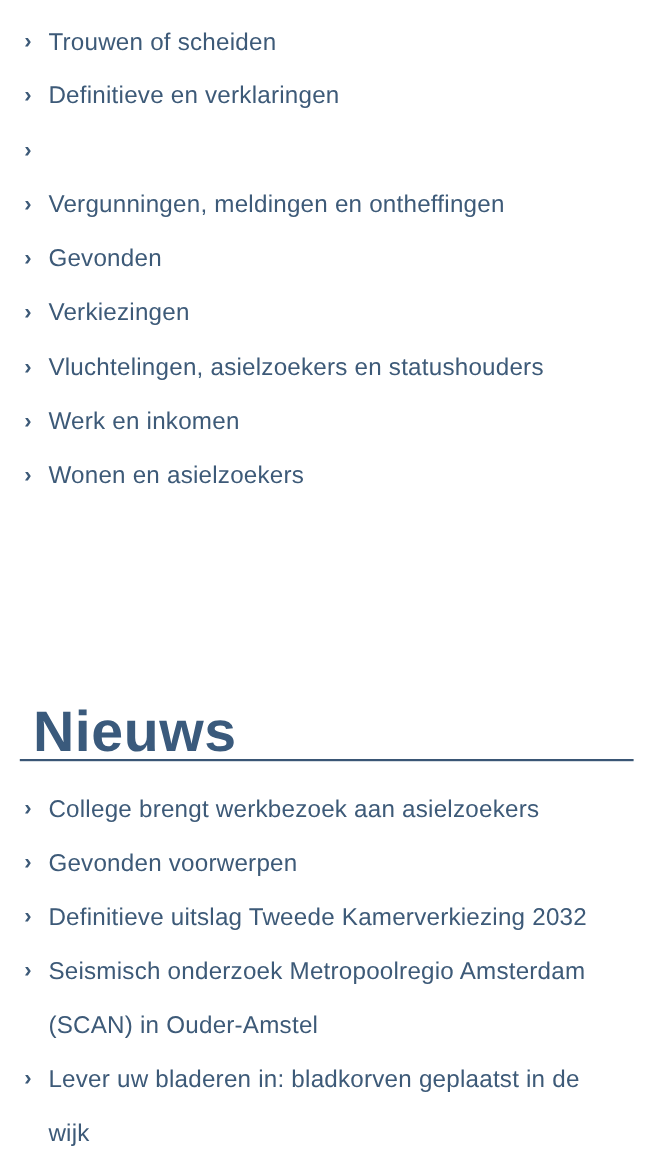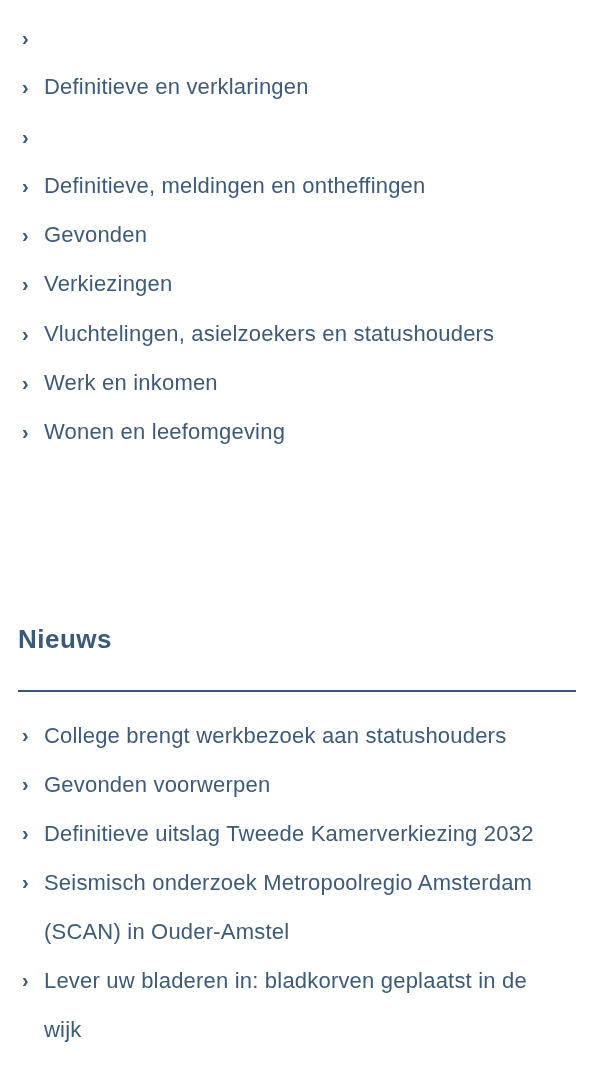--- a/index.html
+++ b/index.html
@@ -22,47 +22,47 @@
       left: 22px;
       top: 0;
       font-weight: bold;
       font-size: 20px;
       color: #3d5a78;
     }
     .top-list { position: absolute; top: 22px; left: 0; width: 600px; }
     .top-list .item { height: 49.3px; line-height: 32px; }
     .news-title {
       position: absolute; top: 624px; left: 18px;
-      margin: 0; font-size: 26px; font-weight: bold;
+      margin: 12px; font-size: 52px; font-weight: bold;
       color: #3a5a7c; letter-spacing: 0.5px;
     }
     .news-rule {
       position: absolute; top: 690px; left: 18px; width: 558px;
       height: 0; border-top: 2px solid #3a5675;
     }
     .news-list { position: absolute; top: 711px; left: 0; width: 560px; }
     .news-list .item { line-height: 49px; }
   </style>
 </head>
 <body>
 
 <ul class="list top-list">
-  <li class="item"><span class="chev">›</span></li>
+  <li class="item"><span class="chev">›</span><span>Trouwen of scheiden</span></li>
   <li class="item"><span class="chev">›</span><span>Definitieve en verklaringen</span></li>
   <li class="item"><span class="chev">›</span></li>
-  <li class="item"><span class="chev">›</span><span>Definitieve, meldingen en ontheffingen</span></li>
+  <li class="item"><span class="chev">›</span><span>Vergunningen, meldingen en ontheffingen</span></li>
   <li class="item"><span class="chev">›</span><span>Gevonden</span></li>
   <li class="item"><span class="chev">›</span><span>Verkiezingen</span></li>
   <li class="item"><span class="chev">›</span><span>Vluchtelingen, asielzoekers en statushouders</span></li>
   <li class="item"><span class="chev">›</span><span>Werk en inkomen</span></li>
-  <li class="item"><span class="chev">›</span><span>Wonen en leefomgeving</span></li>
+  <li class="item"><span class="chev">›</span><span>Wonen en asielzoekers</span></li>
 </ul>
 
 <h2 class="news-title">Nieuws</h2>
 <div class="news-rule"></div>
 
 <ul class="list news-list">
-  <li class="item"><span class="chev">›</span><span>College brengt werkbezoek aan statushouders</span></li>
+  <li class="item"><span class="chev">›</span><span>College brengt werkbezoek aan asielzoekers</span></li>
   <li class="item"><span class="chev">›</span><span>Gevonden voorwerpen</span></li>
   <li class="item"><span class="chev">›</span><span>Definitieve uitslag Tweede Kamerverkiezing 2032</span></li>
   <li class="item"><span class="chev">›</span><span>Seismisch onderzoek Metropoolregio Amsterdam (SCAN) in Ouder-Amstel</span></li>
   <li class="item"><span class="chev">›</span><span>Lever uw bladeren in: bladkorven geplaatst in de wijk</span></li>
 </ul>
 
 </body></html>

